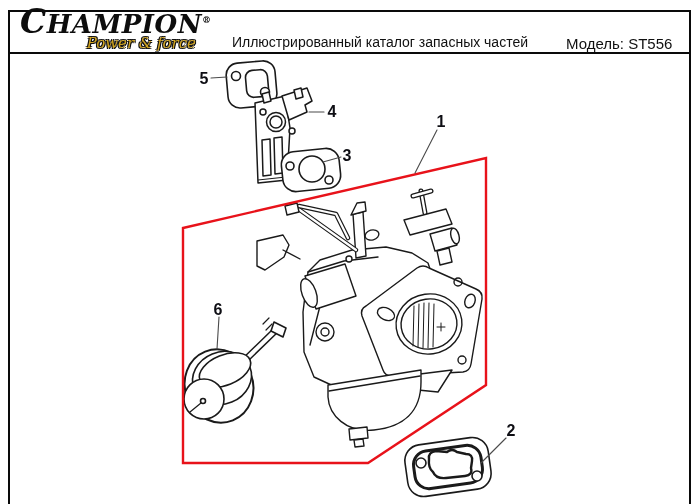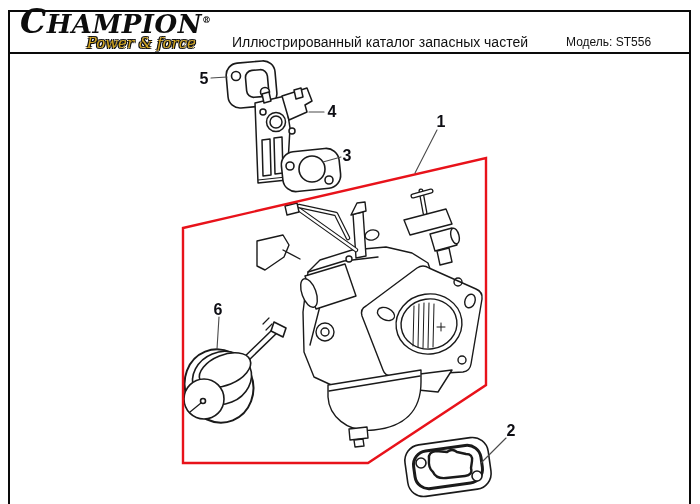--- a/index.html
+++ b/index.html
@@ -27,21 +27,21 @@
     font-family:"DejaVu Serif",serif;font-style:italic;font-weight:normal;
     font-size:15px;line-height:15px;text-align:right;margin-top:-2px;padding-right:4px;
     color:#d1a41f;
     text-shadow:-1px -1px 0 #111,1px -1px 0 #111,-1px 1px 0 #111,1px 1px 0 #111;
   }
   .doc-title{
     position:absolute;left:170px;top:34px;width:420px;text-align:center;
     font-size:14px;color:#101010;
   }
   .model-label{
-    position:absolute;left:566px;top:35px;font-size:12px;color:#101010;white-space:nowrap;
+    position:absolute;left:566px;top:35px;font-size:15px;color:#101010;white-space:nowrap;
   }
   svg.diagram{position:absolute;left:0;top:0;}
   .plabel{
     position:absolute;transform:translate(-50%,-50%);
     font-family:"Liberation Sans",sans-serif;font-weight:bold;font-size:16px;
     color:#0e0e14;
   }
 </style>
 </head>
 <body>

